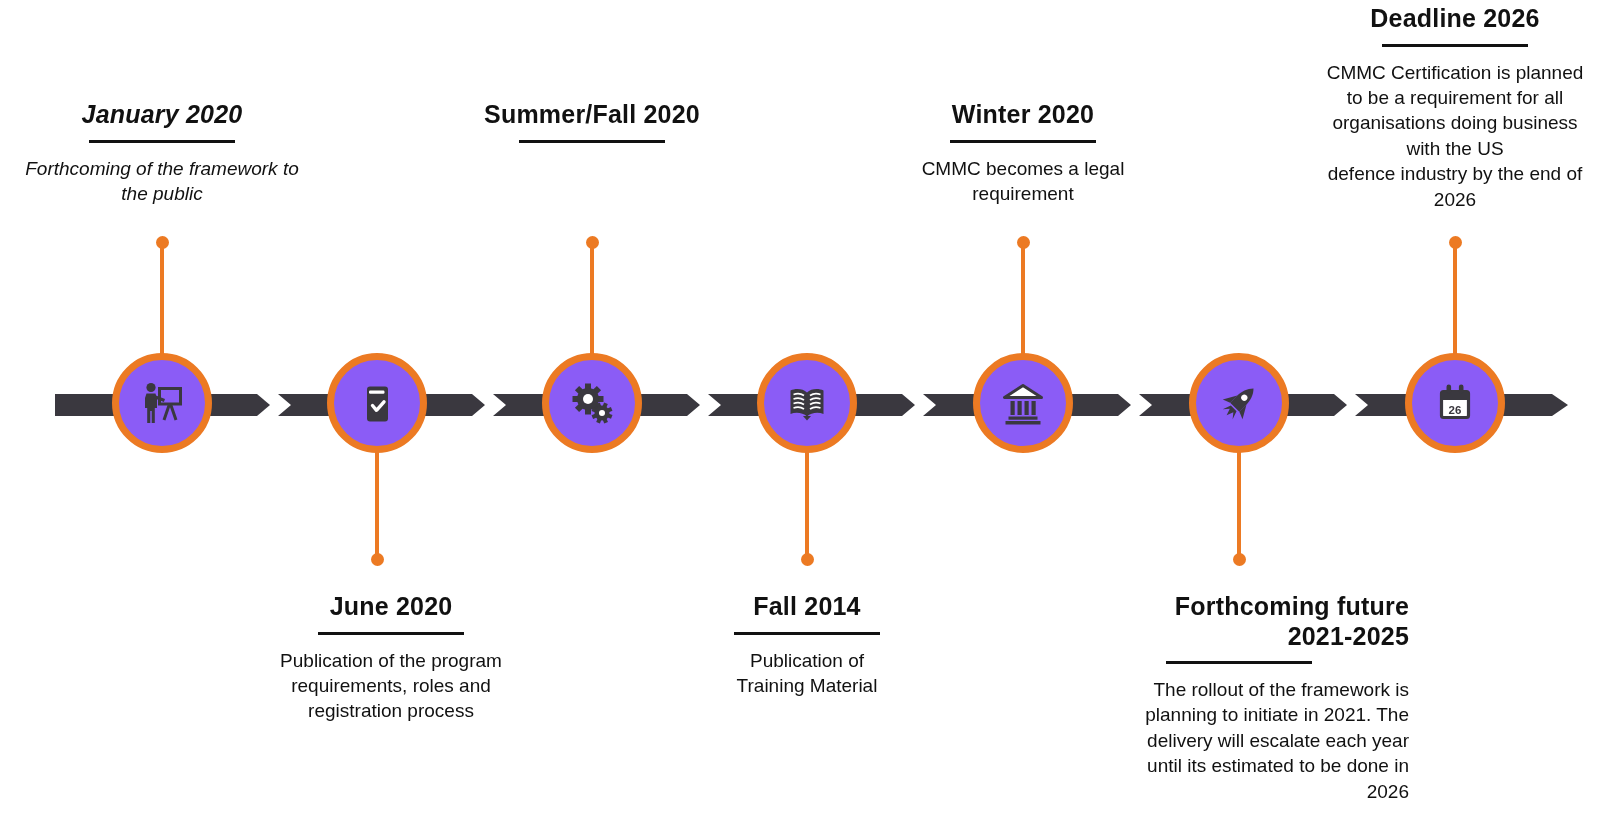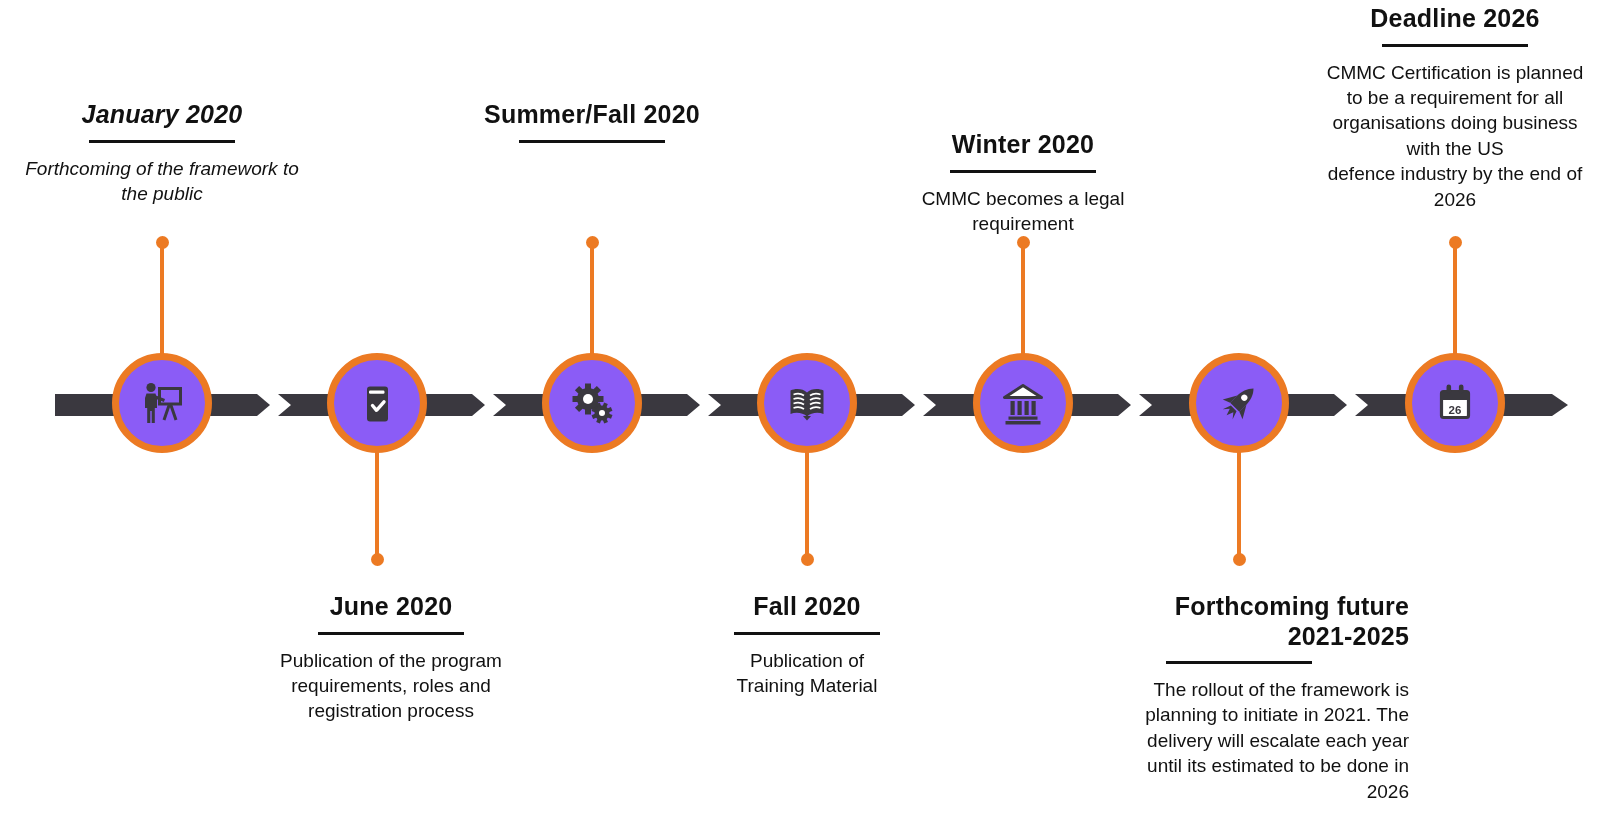--- a/index.html
+++ b/index.html
@@ -127,27 +127,27 @@
         <path d="M37.5 15.5 C34 14.3 30 14.6 27 16.4"></path>
         <path d="M37.5 20 C34 18.8 30 19.1 27 20.9"></path>
         <path d="M37.5 24.5 C34 23.3 30 23.6 27 25.4"></path>
         <path d="M37.5 29 C34 27.8 30 28.1 27 29.9"></path>
       </g>
     </svg>
   </div>
   <div class="connector" style="left:805.2px;top:452px;height:106px;"></div>
   <div class="dot" style="left:800.5px;top:553px;"></div>
   <div class="label" style="left:677px;top:592px;width:260px;">
-    <div class="title">Fall 2020</div>
+    <div class="title">Fall 2014</div>
     <div class="title-rule"></div>
     <div class="desc">Publication of
 Training Material</div>
   </div>
 
-  <div class="label" style="left:873px;top:100px;width:300px;margin-top:30px;">
+  <div class="label" style="left:873px;top:100px;width:300px;">
     <div class="title">Winter 2020</div>
     <div class="title-rule"></div>
     <div class="desc">CMMC becomes a legal
 requirement</div>
   </div>
   <div class="dot" style="left:1016.5px;top:236px;"></div>
   <div class="connector" style="left:1021.2px;top:246px;height:108px;"></div>
   <div class="circle" style="left:973px;top:353px;">
     <svg class="icon" viewBox="0 0 48 48">
       <path d="M24 6.5 L5.5 18.5 L42.5 18.5 Z" fill="#fff" stroke="#3A383F" stroke-width="3" stroke-linejoin="round"></path>

